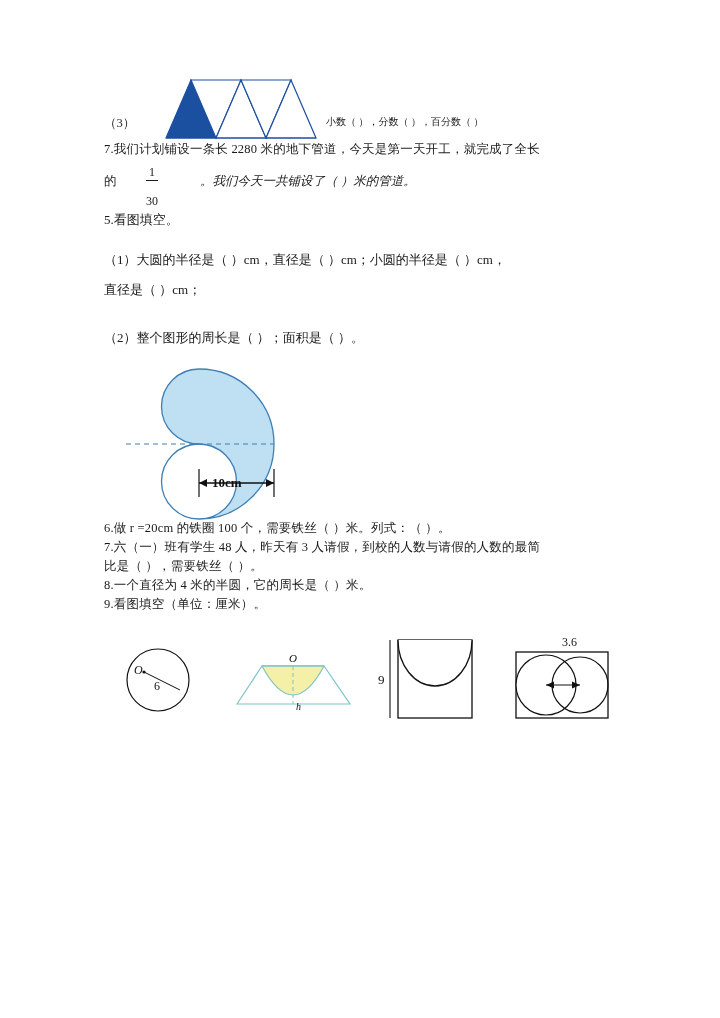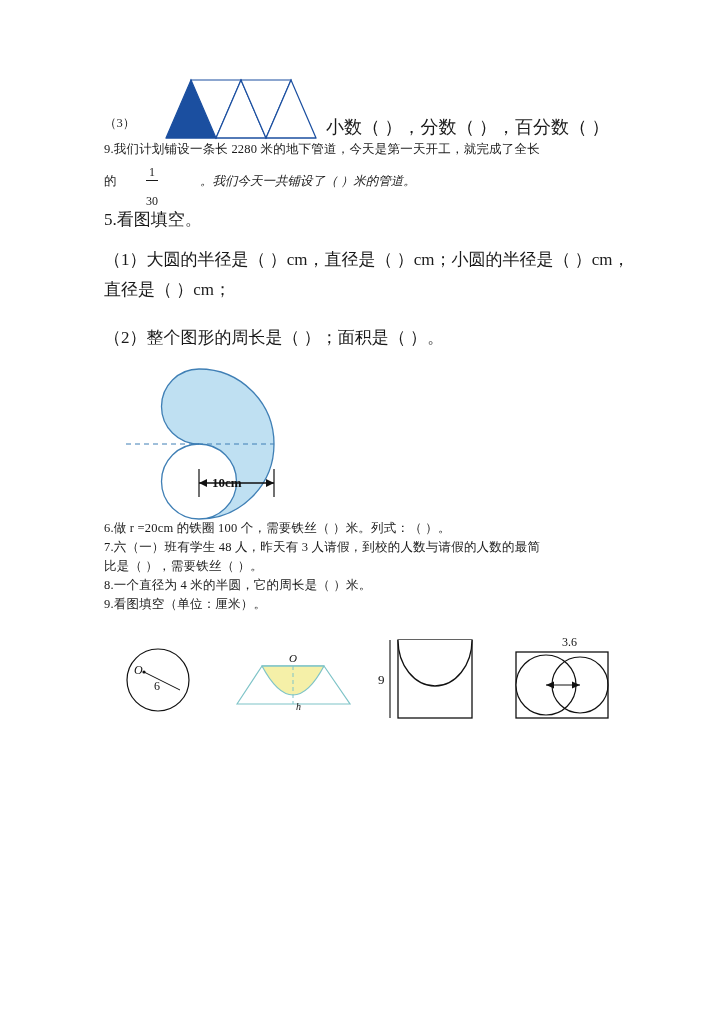--- a/index.html
+++ b/index.html
@@ -29,21 +29,21 @@
     width: 530px;
   }
 
   
   .line {
     font-size: 12.5px;
     line-height: 19px;
     letter-spacing: .2px;
   }
   .q {
-    font-size: 17px;
+    font-size: 13px;
     line-height: 30px;
   }
   .spacer-sm { height: 10px; }
   .spacer-md { height: 18px; }
 
   
   .row3 {
     position: relative;
     height: 80px;
   }
@@ -57,21 +57,21 @@
     position: absolute;
     left: 62px;
     top: 18px;
     width: 150px;
     height: 62px;
   }
   .row3 .blanks {
     position: absolute;
     left: 222px;
     top: 55px;
-    font-size: 18px;
+    font-size: 10px;
     white-space: nowrap;
   }
 
   
   .frac-line {
     position: relative;
     height: 46px;
     font-size: 12.5px;
   }
   .frac-line .pre {
@@ -153,21 +153,21 @@
           <polygon points="50,60 75,2 100,60" fill="#ffffff" stroke="#1b4fa0" stroke-width="1.2"></polygon>
           <polygon points="75,2 100,60 125,2" fill="#ffffff" stroke="#1b4fa0" stroke-width="1.2"></polygon>
           <polygon points="100,60 125,2 150,60" fill="#ffffff" stroke="#1b4fa0" stroke-width="1.2"></polygon>
           <line x1="0" y1="60" x2="150" y2="60" stroke="#1b4fa0" stroke-width="1.2"></line>
         </svg>
       </div>
 
       <span class="blanks">小数（    ），分数（    ），百分数（    ）</span>
     </div>
 
-    <div class="line">9.我们计划铺设一条长 2280 米的地下管道，今天是第一天开工，就完成了全长</div>
+    <div class="line">7.我们计划铺设一条长 2280 米的地下管道，今天是第一天开工，就完成了全长</div>
 
     <div class="frac-line">
       <span class="pre">的</span>
       <span class="frac">
         <span class="num">1</span>
         <span class="den">30</span>
       </span>
       <span class="post">。我们今天一共铺设了（    ）米的管道。</span>
     </div>
 

